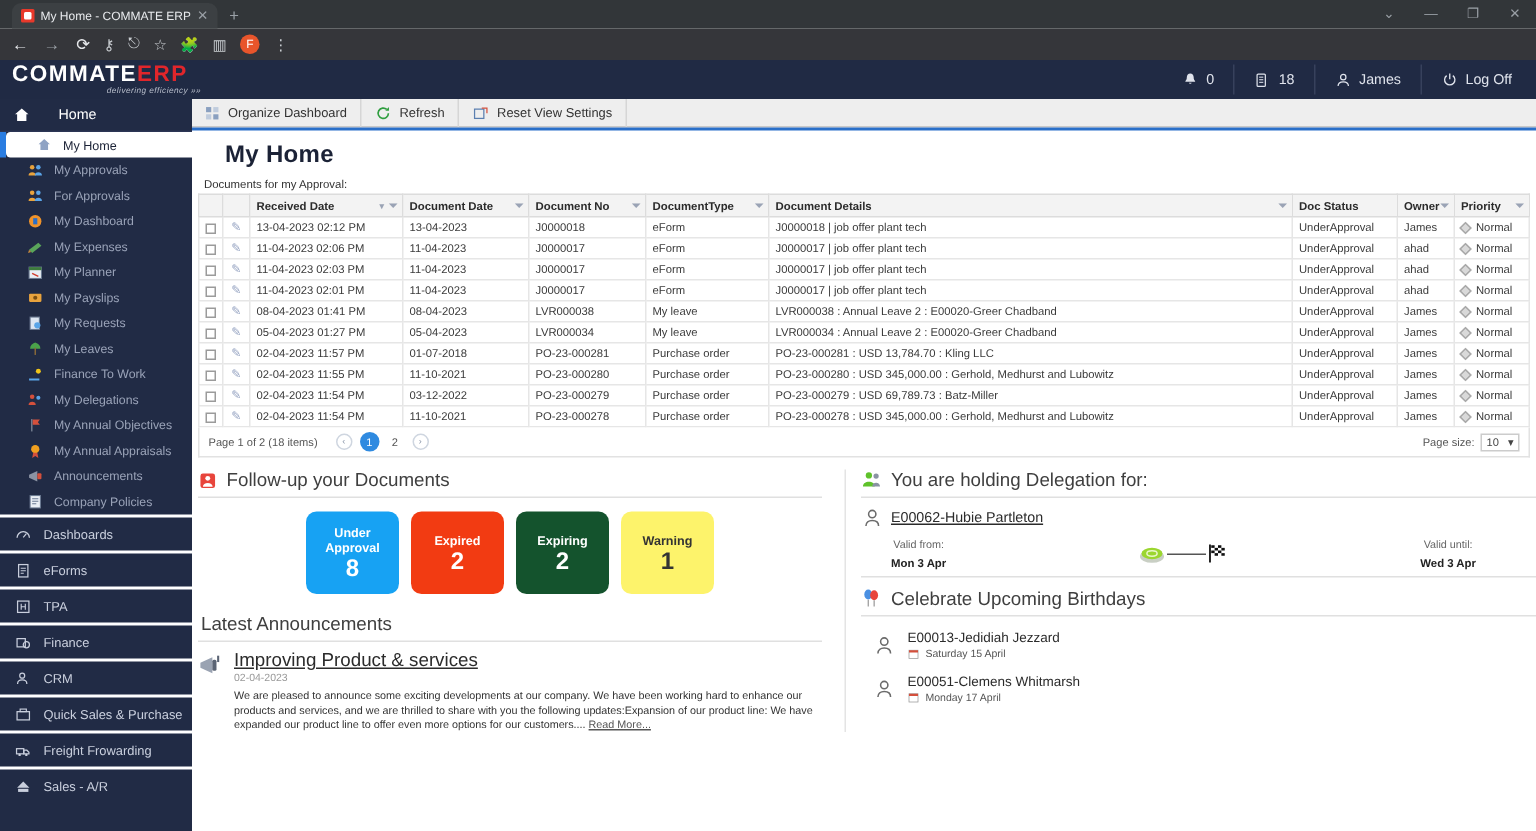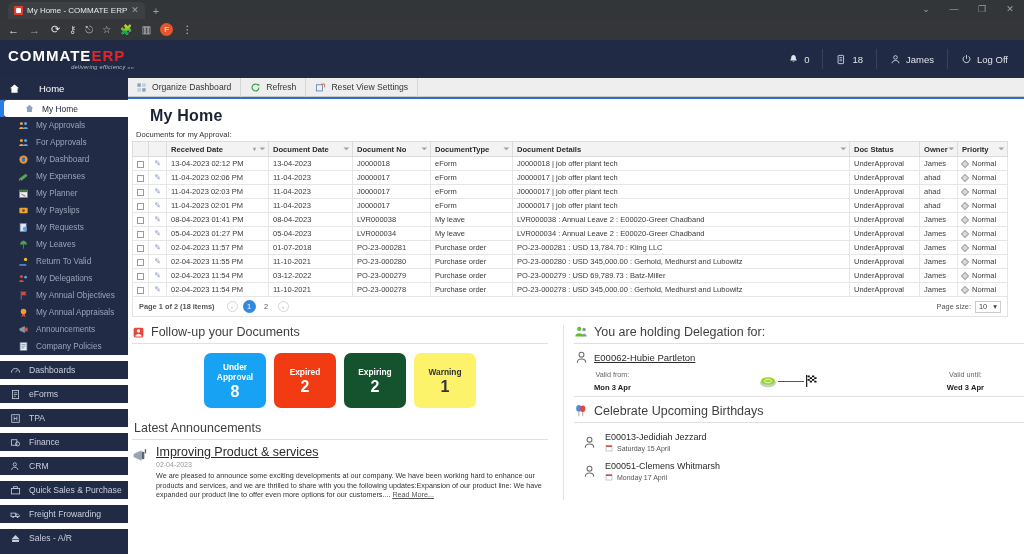--- a/index.html
+++ b/index.html
@@ -63,21 +63,21 @@
   .tb-icons i { font-style: normal; color: #c8ccd0; font-size: 10px; }
   .profile-av {
     width: 13px; height: 13px; border-radius: 50%; background: #e8552b;
     color: #fff; font-size: 8px; display: flex; align-items: center; justify-content: center;
   }
 
   
   .app { flex: 1; display: flex; flex-direction: column; position: relative; overflow: hidden; }
 
   .app-header {
-    height: 38px; background: #202a44; display: flex; align-items: center; flex: none;
+    height: 26px; background: #202a44; display: flex; align-items: center; flex: none;
   }
   .logo-box { width: 138px; padding-left: 8px; }
   .logo-main { font-size: 15px; font-weight: bold; letter-spacing: 1px; line-height: 15px; }
   .logo-main .w { color: #fff; }
   .logo-main .r { color: #e0262b; }
   .logo-sub {
     font-size: 5.5px; color: #b9bfcc; font-style: italic; text-align: right;
     letter-spacing: .3px; padding-right: 4px; margin-top: 1px;
   }
   .hdr-spacer { flex: 1; }
@@ -110,21 +110,21 @@
   .side-item.active {
     background: #fff; color: #1b2236; margin-left: 4px;
     border-radius: 3px 0 0 3px; font-size: 8.4px;
   }
   .side-item.active::before {
     content:""; position:absolute; left:-4px; top:0; bottom:0; width:4px; background:#2a7de1;
   }
   .side-sec {
     height: 24px; display: flex; align-items: center; gap: 8px;
     padding-left: 10px; color: #c9cfdd; font-size: 8.6px;
-    border-top: 6px solid #ffffff;
+    border-top: 2px solid #ffffff;
   }
   .ic { width: 11px; height: 11px; flex: none; display:block; }
 
   
   .main { flex: 1; background: #fff; overflow: hidden; display: flex; flex-direction: column; }
   .cmdbar {
     height: 19px; background: #eeeeee; border-bottom: 1px solid #c8c8c8;
     display: flex; align-items: center; flex: none;
   }
   .cmd {
@@ -135,21 +135,21 @@
   .blue-rule { height: 2px; background: #2a6fc9; flex:none; }
 
   .page-body { flex: 1; overflow: hidden; padding: 0 0 0 0; }
   .page-title {
     font-size: 16px; font-weight: bold; color: #1b2236;
     padding: 8px 0 5px 22px; letter-spacing: .2px;
   }
   .sec-label { font-size: 7.6px; color: #333; padding-left: 4px; margin-bottom: 2px; }
 
   
-  .grid-wrap { padding: 0 16px 0 4px; }
+  .grid-wrap { padding: 0 4px 0 4px; }
   table.grid { width: 100%; border-collapse: collapse; table-layout: fixed; }
   table.grid th {
     background: #f3f3f3; border: 1px solid #dcdcdc; height: 15px;
     font-size: 7.6px; color: #2b2b2b; text-align: left; padding: 0 4px;
     font-weight: bold; white-space: nowrap; position: relative;
   }
   table.grid th .fil {
     position: absolute; right: 3px; top: 3px; font-size: 7px; color: #9aa3b5;
   }
   table.grid th .srt {
@@ -168,21 +168,21 @@
   .prio { display: flex; align-items: center; gap: 4px; }
   .diamond {
     width: 6px; height: 6px; background: #d9d9d9; border: 1px solid #a8a8a8;
     transform: rotate(45deg); flex: none;
   }
 
   .pager {
     display: flex; align-items: center; height: 20px; border: 1px solid #e2e2e2;
     border-top: none; background: #fff; padding: 0 6px; font-size: 7.4px; color: #555;
   }
-  .pg-txt { margin-right: 9px; font-weight: bold; }
+  .pg-txt { margin-right: 9px; }
   .pg-arrow {
     width: 11px; height: 11px; border-radius: 50%; border: 1px solid #cfd6e0;
     display: flex; align-items: center; justify-content: center;
     font-size: 6px; color: #8894a8; margin: 0 3px;
   }
   .pg-num {
     width: 13px; height: 13px; border-radius: 50%; display: flex;
     align-items: center; justify-content: center; font-size: 7.4px;
     color: #555; margin: 0 2px;
   }
@@ -393,21 +393,21 @@
                 <path d="M8 2c3 1 5 3 5 6H3c0-3 2-5 5-6z" fill="#4aa34a"></path>
                 <rect x="7.3" y="7" width="1.4" height="7" fill="#8a6a3a"></rect>
               </svg>
             <span>My Leaves</span>
           </div>
           <div class="side-item">
             <svg class="ic" viewBox="0 0 16 16">
                 <circle cx="11" cy="5" r="2.4" fill="#f0c419"></circle>
                 <path d="M2 12h10v2H2z" fill="#5aa5e8"></path>
               </svg>
-            <span>Return To Valid</span>
+            <span>Finance To Work</span>
           </div>
           <div class="side-item">
             <svg class="ic" viewBox="0 0 16 16">
                 <circle cx="5" cy="5" r="2.2" fill="#d4503c"></circle>
                 <circle cx="11" cy="6" r="2" fill="#5aa5e8"></circle>
                 <path d="M1.5 13c0-2 1.6-3 3.5-3s3.5 1 3.5 3z" fill="#d4503c"></path>
               </svg>
             <span>My Delegations</span>
           </div>
           <div class="side-item">

